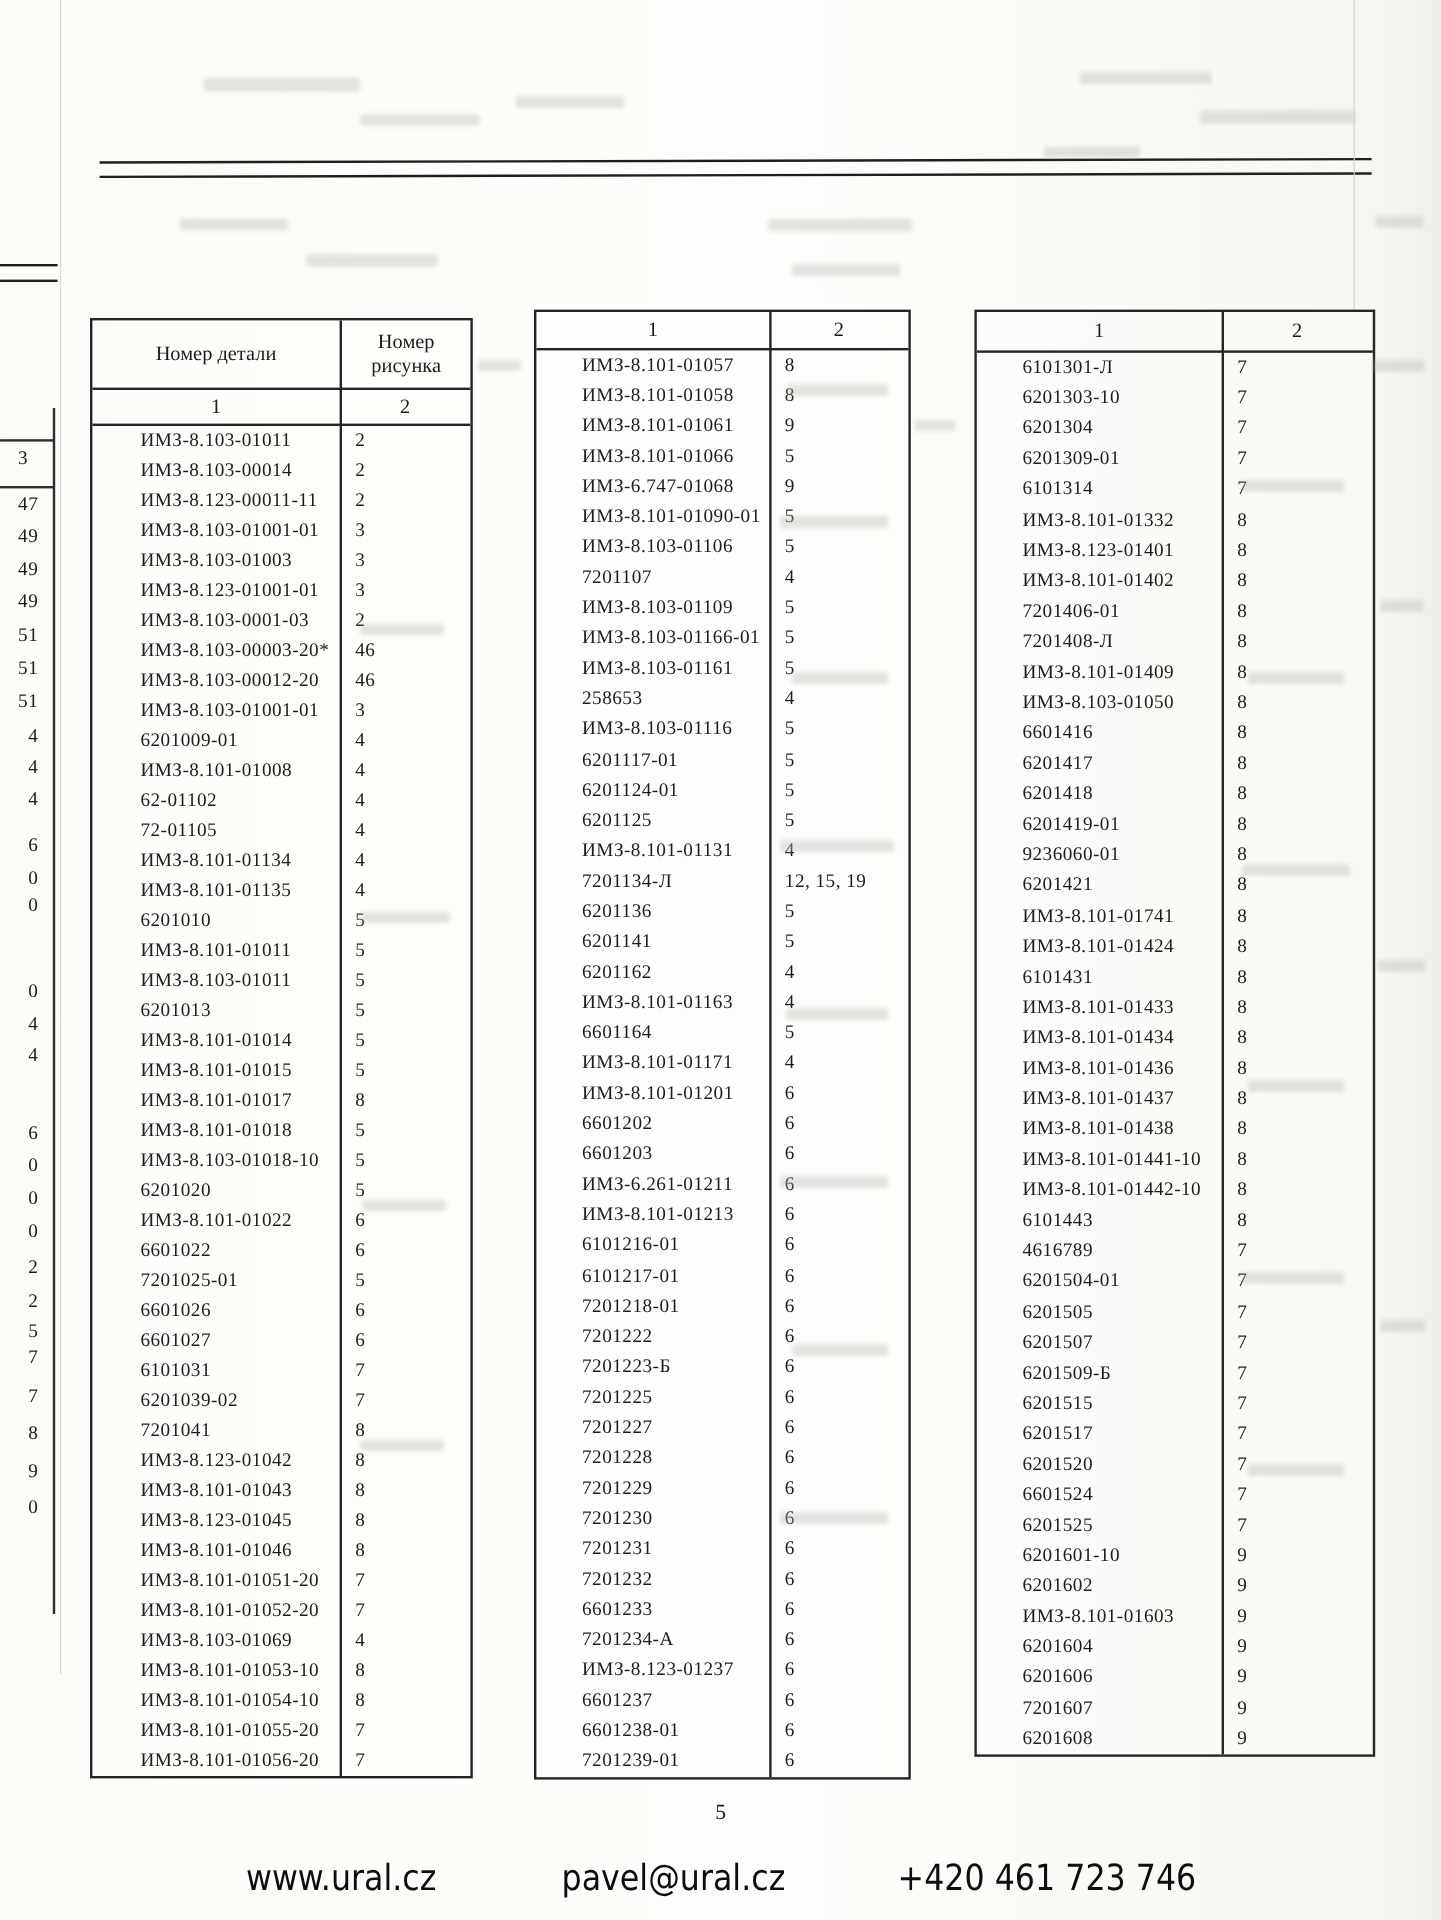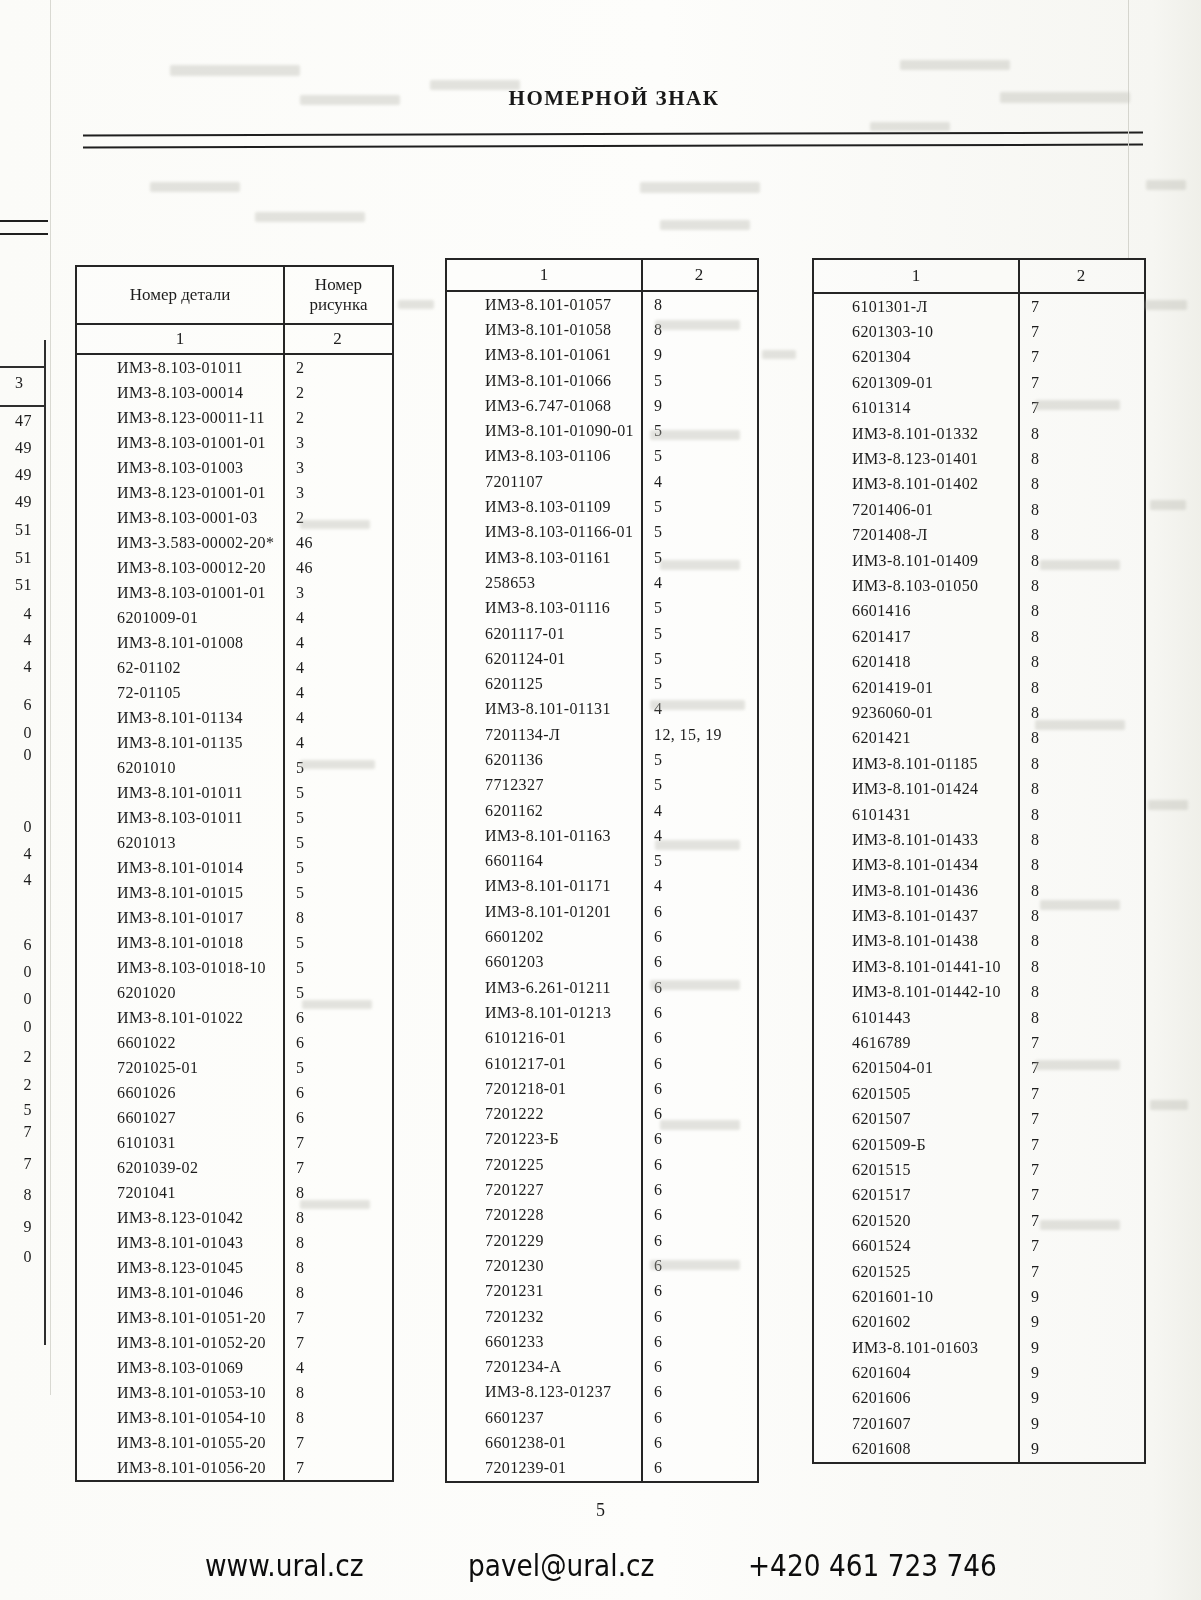--- a/index.html
+++ b/index.html
@@ -52,21 +52,20 @@
   .footer-phone{left:748px;}
 
   
   .ghost{position:absolute;background:#b9b9b0;opacity:0.38;filter:blur(1.6px);border-radius:2px;}
 </style>
 </head>
 <body>
 
 <div class="page">
 
-  <div class="title">НОМЕРНОЙ ЗНАК</div>
 
   <div class="rule main1"></div>
   <div class="rule main2"></div>
   <div class="rule edge1"></div>
   <div class="rule edge2"></div>
   <div class="fold-line"></div>
   <div class="right-edge-line"></div>
 
   <div class="edge-frag">
     <div class="edge-vline"></div>
@@ -138,21 +137,21 @@
         </div>
         <div class="trow">
           <div class="cell c1">ИМЗ-8.123-01001-01</div>
           <div class="cell c2">3</div>
         </div>
         <div class="trow">
           <div class="cell c1">ИМЗ-8.103-0001-03</div>
           <div class="cell c2">2</div>
         </div>
         <div class="trow">
-          <div class="cell c1">ИМЗ-3.583-00002-20*</div>
+          <div class="cell c1">ИМЗ-8.103-00003-20*</div>
           <div class="cell c2">46</div>
         </div>
         <div class="trow">
           <div class="cell c1">ИМЗ-8.103-00012-20</div>
           <div class="cell c2">46</div>
         </div>
         <div class="trow">
           <div class="cell c1">ИМЗ-8.103-01001-01</div>
           <div class="cell c2">3</div>
         </div>
@@ -375,21 +374,21 @@
         </div>
         <div class="trow">
           <div class="cell c1">7201134-Л</div>
           <div class="cell c2">12, 15, 19</div>
         </div>
         <div class="trow">
           <div class="cell c1">6201136</div>
           <div class="cell c2">5</div>
         </div>
         <div class="trow">
-          <div class="cell c1">7712327</div>
+          <div class="cell c1">6201141</div>
           <div class="cell c2">5</div>
         </div>
         <div class="trow">
           <div class="cell c1">6201162</div>
           <div class="cell c2">4</div>
         </div>
         <div class="trow">
           <div class="cell c1">ИМЗ-8.101-01163</div>
           <div class="cell c2">4</div>
         </div>
@@ -568,21 +567,21 @@
         </div>
         <div class="trow">
           <div class="cell c1">9236060-01</div>
           <div class="cell c2">8</div>
         </div>
         <div class="trow">
           <div class="cell c1">6201421</div>
           <div class="cell c2">8</div>
         </div>
         <div class="trow">
-          <div class="cell c1">ИМЗ-8.101-01185</div>
+          <div class="cell c1">ИМЗ-8.101-01741</div>
           <div class="cell c2">8</div>
         </div>
         <div class="trow">
           <div class="cell c1">ИМЗ-8.101-01424</div>
           <div class="cell c2">8</div>
         </div>
         <div class="trow">
           <div class="cell c1">6101431</div>
           <div class="cell c2">8</div>
         </div>

